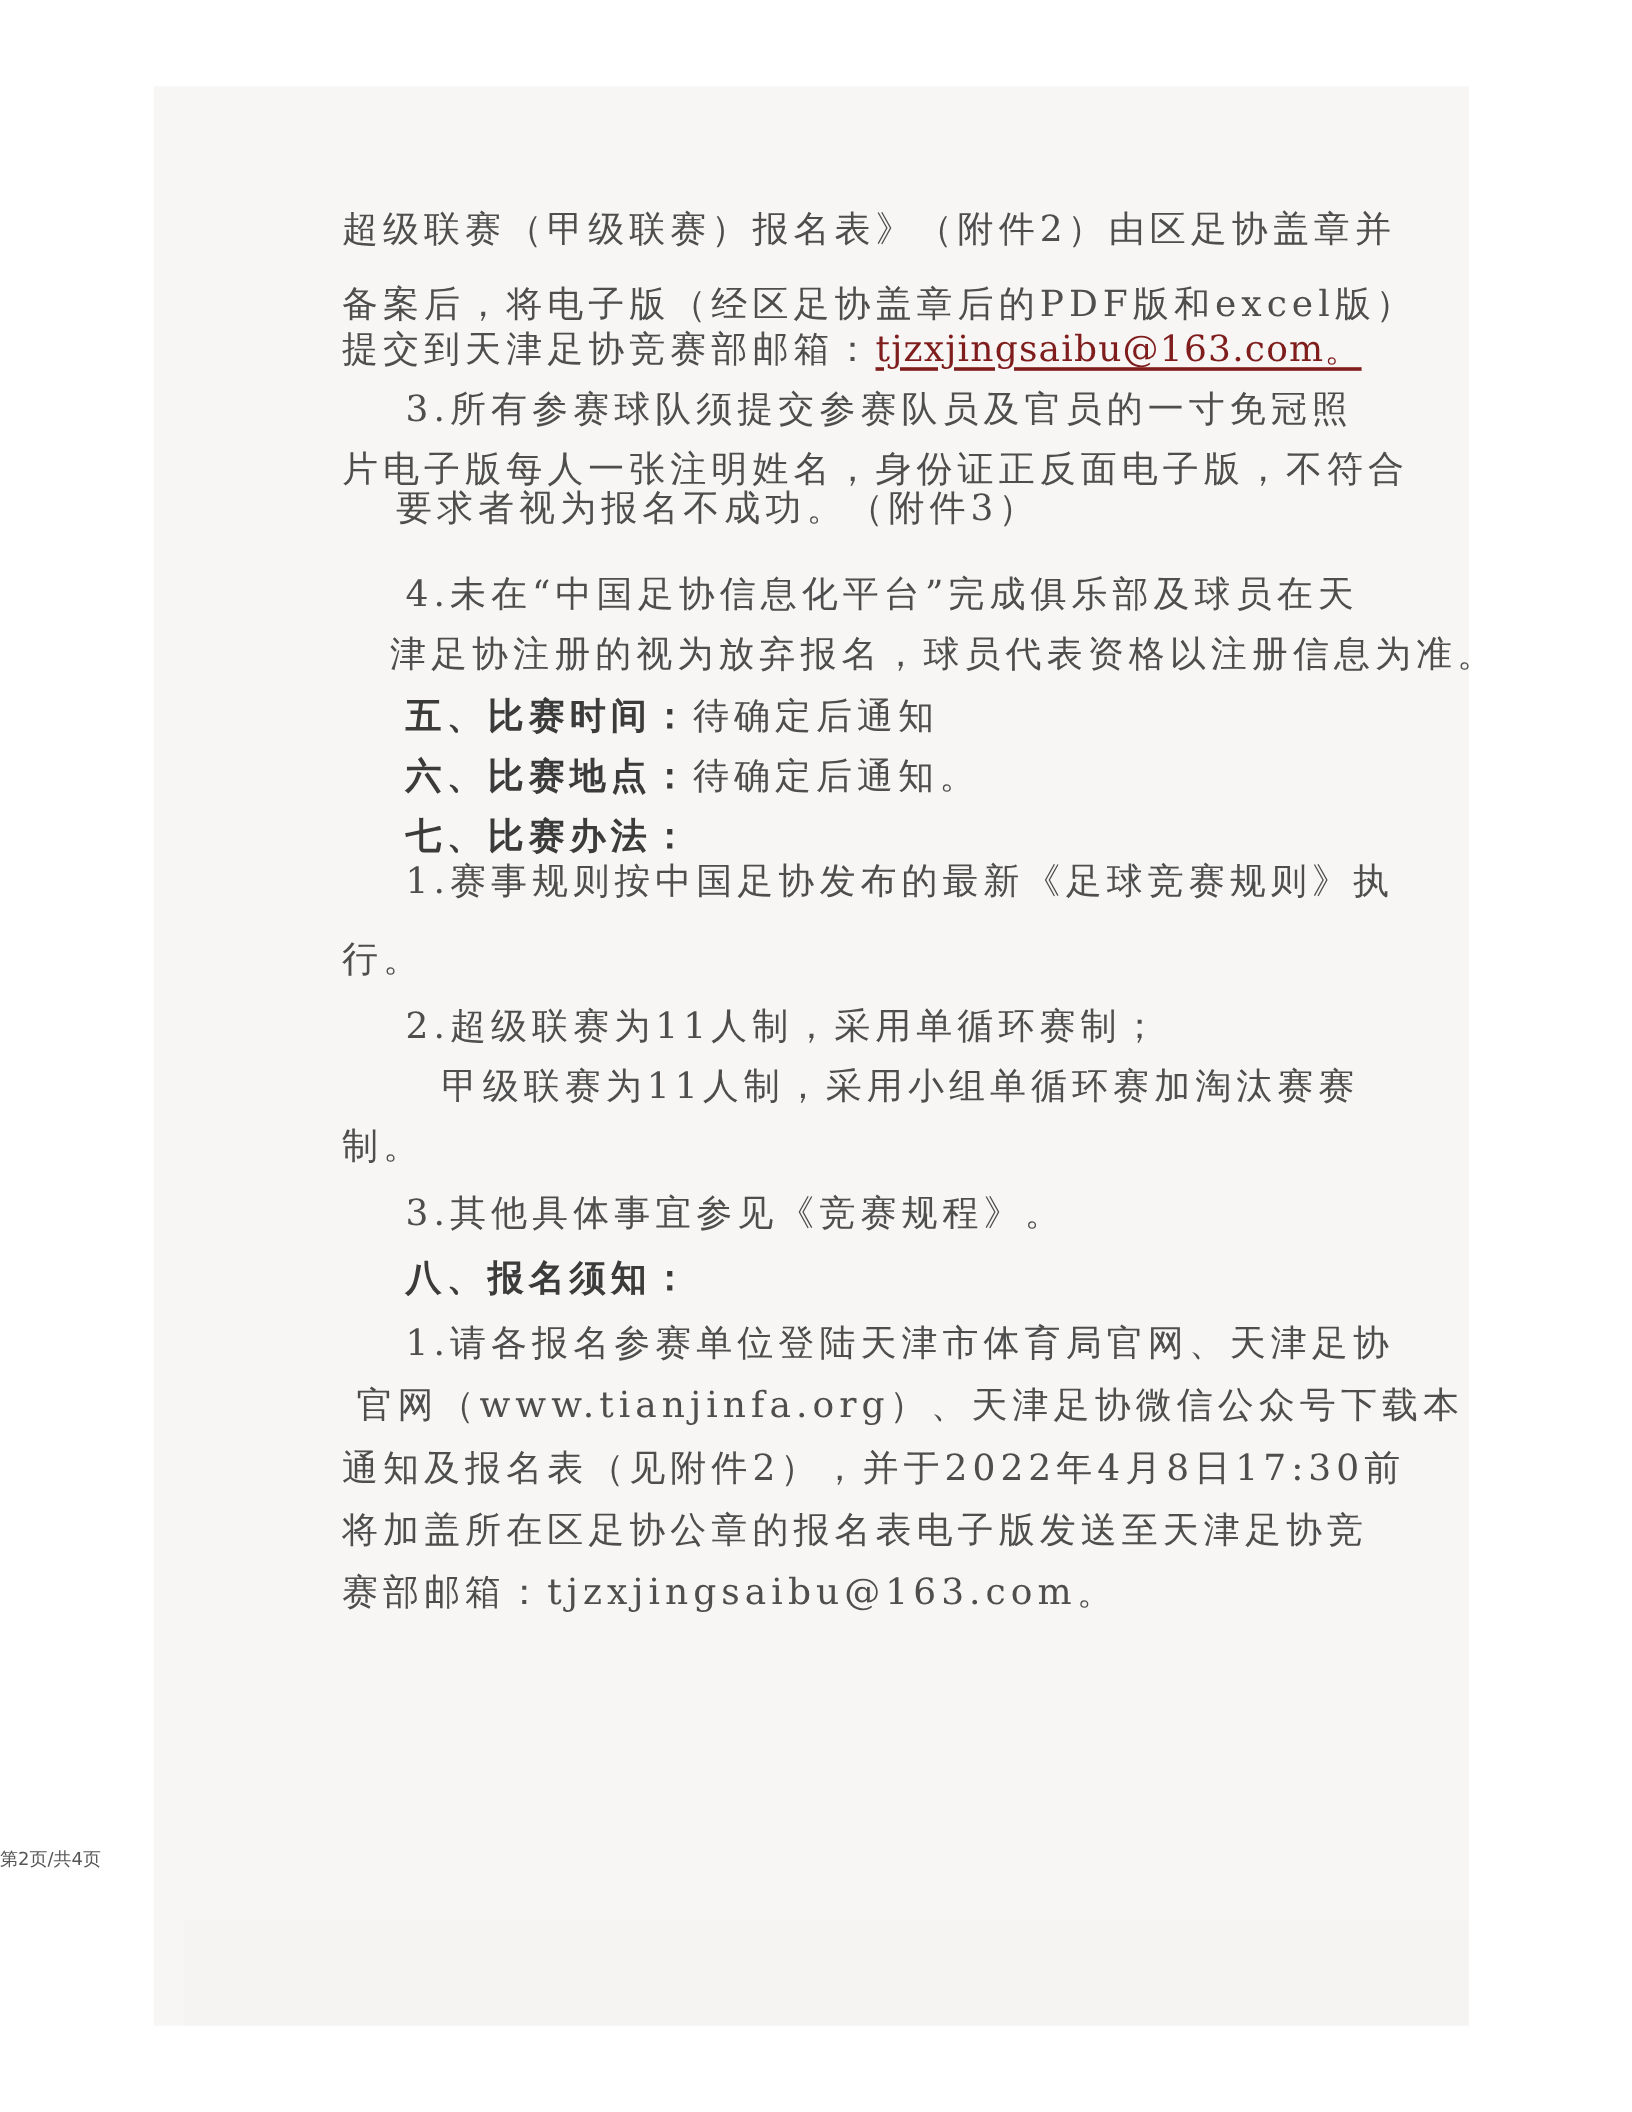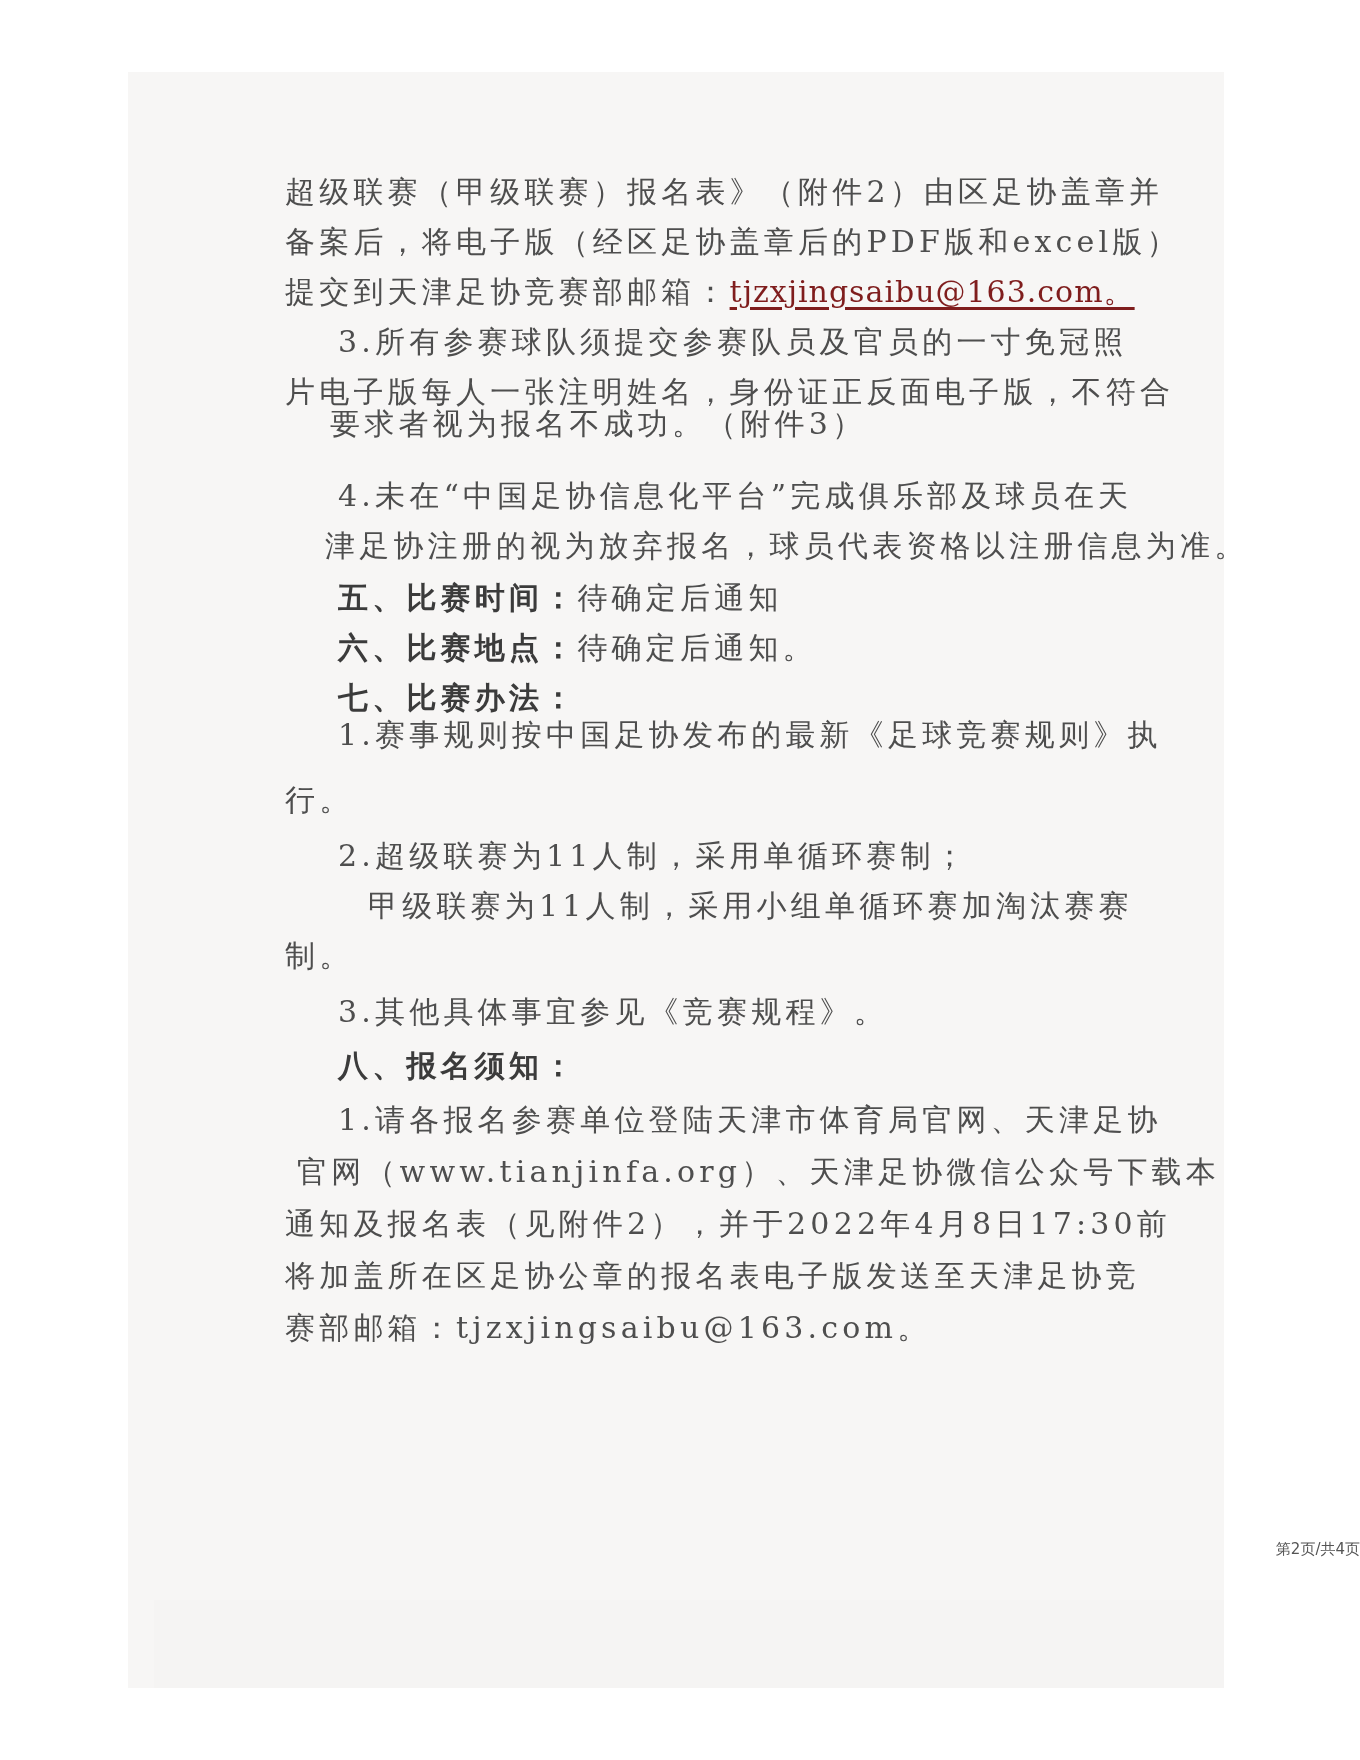--- a/index.html
+++ b/index.html
@@ -50,34 +50,34 @@
       color: #7f1d1d;
       text-decoration: underline;
       text-underline-offset: 5px;
       letter-spacing: 1px;
     }
     .footer {
       position: absolute;
       left: 0;
       width: 1360px;
       top: 1540px;
-      text-align: right;
+      text-align: left;
       font-size: 15px;
       color: #555;
       font-family: "DejaVu Sans", "Liberation Sans", sans-serif;
     }
   </style>
 </head>
 <body>
 
 <div class="scan"></div>
 <div class="scan-bottom"></div>
 
 <div class="line" style="top:172px;">超级联赛（甲级联赛）报名表》（附件2）由区足协盖章并</div>
-<div class="line" style="top:222px;">备案后，将电子版（经区足协盖章后的PDF版和excel版）</div>
+<div class="line" style="top:234px;">备案后，将电子版（经区足协盖章后的PDF版和excel版）</div>
 <div class="line" style="top:272px;">
   <span>提交到天津足协竞赛部邮箱：</span><span class="email-link">tjzxjingsaibu@163.com。</span>
 </div>
 
 <div class="line indent" style="top:322px;">3.所有参赛球队须提交参赛队员及官员的一寸免冠照</div>
 <div class="line" style="top:372px;">片电子版每人一张注明姓名，身份证正反面电子版，不符合</div>
 <div class="line" style="top:404px;margin-left:45px;">要求者视为报名不成功。（附件3）</div>
 
 <div class="line indent" style="top:476px;">4.未在“中国足协信息化平台”完成俱乐部及球员在天</div>
 <div class="line" style="top:526px;margin-left:40px;">津足协注册的视为放弃报名，球员代表资格以注册信息为准。</div>

